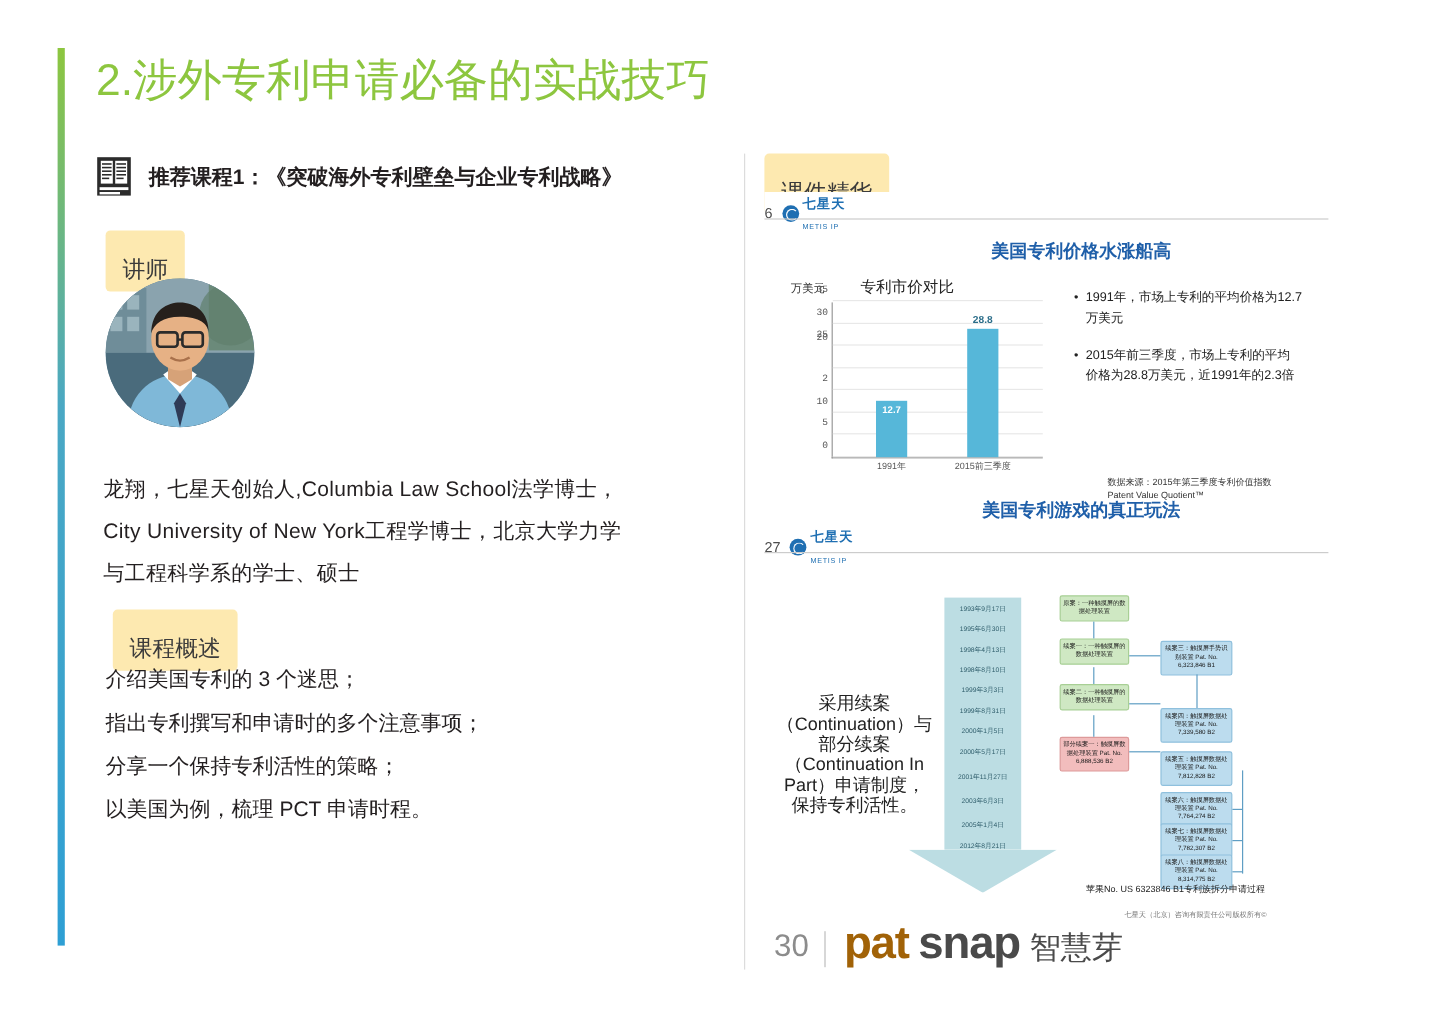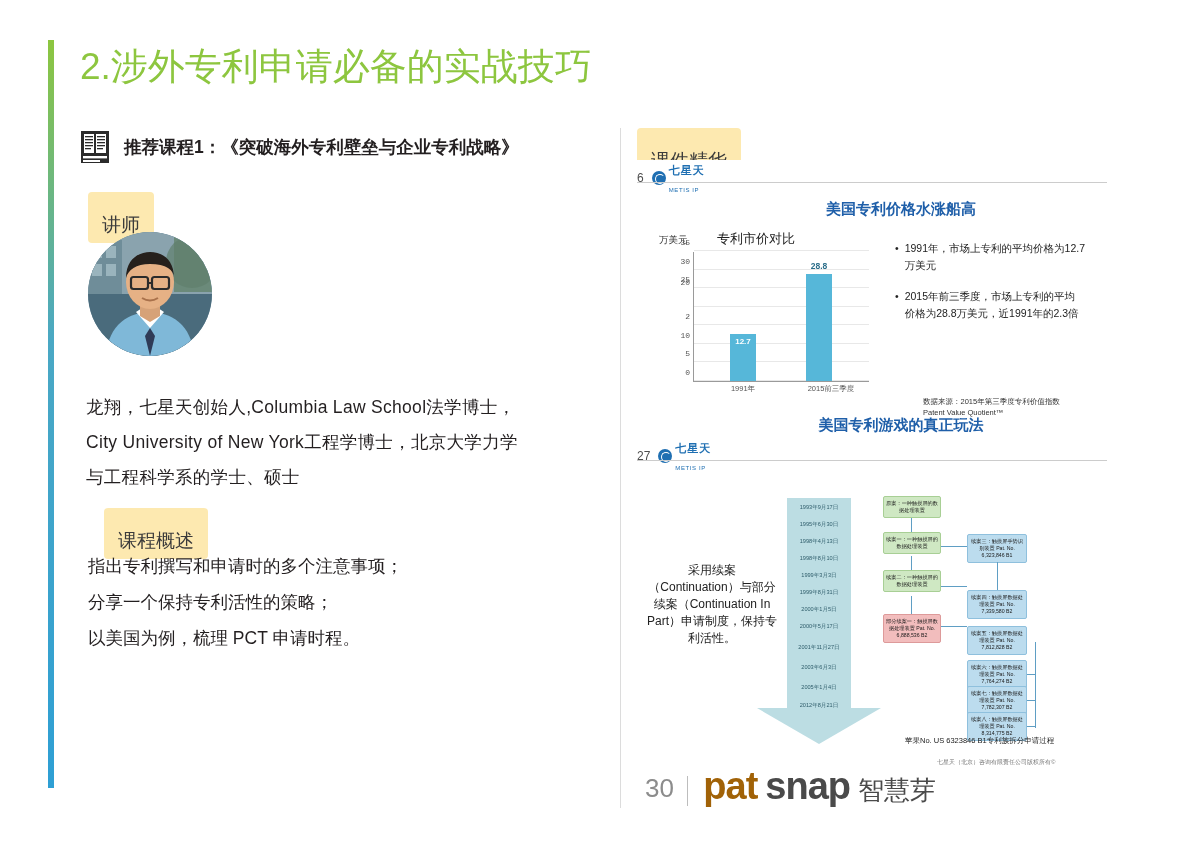--- a/index.html
+++ b/index.html
@@ -38,21 +38,21 @@
   .tag {
     position: absolute;
     background: #fde9b0;
     color: #3b3b3b;
     font-size: 19px;
     padding: 20px 14px 5px 14px;
     border-radius: 4px;
     white-space: nowrap;
   }
   .tag-lecturer { left: 88px; top: 192px; }
-  .tag-overview { left: 104px; top: 508px; }
+  .tag-overview { left: 94px; top: 508px; }
   .tag-essence  { left: 637px; top: 128px; }
 
   .avatar {
     position: absolute; left: 88px; top: 232px;
     width: 124px; height: 124px; border-radius: 50%;
     overflow: hidden;
     background: #5b7f93;
   }
   .avatar svg { display: block; }
 
@@ -137,22 +137,22 @@
   .arrow-col {
     position: absolute; left: 150px; top: 24px; width: 64px; height: 210px;
     background: #bcdde3;
   }
   .arrow-head {
     position: absolute; left: 120px; top: 234px; width: 124px; height: 36px;
     background: #bcdde3; clip-path: polygon(0 0, 100% 0, 50% 100%);
   }
   .date-item { position: absolute; left: 0; width: 64px; text-align: center;
                font-size: 5.6px; color: #2f5d6b; }
-  .note-left { position: absolute; left: 10px; top: 88px; width: 130px;
-               font-size: 12px; line-height: 17px; color: #222; text-align: center; }
+  .note-left { position: absolute; left: 10px; top: 104px; width: 130px;
+               font-size: 15px; line-height: 17px; color: #222; text-align: center; }
   .fnode { position: absolute; border-radius: 2px; font-size: 5.2px; color: #1a1a1a;
            padding: 3px 2px; text-align: center; line-height: 7px; }
   .fnode.green { background: #cfe8c3; border: 1px solid #a8cf95; }
   .fnode.blue  { background: #bcdcee; border: 1px solid #8fc0dd; }
   .fnode.red   { background: #f2bdbd; border: 1px solid #dd9a9a; }
   .fline { position: absolute; background: #5f9ec4; }
   .caption-flow {
     position: absolute; left: 268px; top: 262px; font-size: 7.5px; color: #222;
   }
   .copyright {
@@ -253,20 +253,21 @@
   </div>
 
   <div class="bio">
     <div>龙翔，七星天创始人,Columbia  Law  School法学博士，</div>
     <div>City University of New York工程学博士，北京大学力学</div>
     <div>与工程科学系的学士、硕士</div>
   </div>
 
   <div class="tag tag-overview">课程概述</div>
   <div class="overview">
+    <div>介绍美国专利的 3 个迷思；</div>
     <div>指出专利撰写和申请时的多个注意事项；</div>
     <div>分享一个保持专利活性的策略；</div>
     <div>以美国为例，梳理 PCT 申请时程。</div>
   </div>
 
   <div class="v-divider"></div>
 
   <div class="tag tag-essence">课件精华</div>
 
   <div class="mini mini1">
@@ -306,21 +307,21 @@
         <span class="ytick" style="bottom:130px;">35</span>
 
         <div class="bar" style="left:36px; height:47.2px;">
           <span class="bin">12.7</span>
         </div>
         <span class="xtick" style="left:49px;">1991年</span>
 
         <div class="bar" style="left:112px; height:107px;padding-left:17px;">
           <span class="blabel">28.8</span>
         </div>
-        <span class="xtick" style="left:137px;">2015前三季度</span>
+        <span class="xtick" style="left:125px;">2015前三季度</span>
       </div>
     </div>
 
     <div class="bullets">
       <div class="bullet">
         <span class="dot">•</span>
         <span>1991年，市场上专利的平均价格为12.7万美元</span>
       </div>
       <div class="bullet">
         <span class="dot">•</span>

